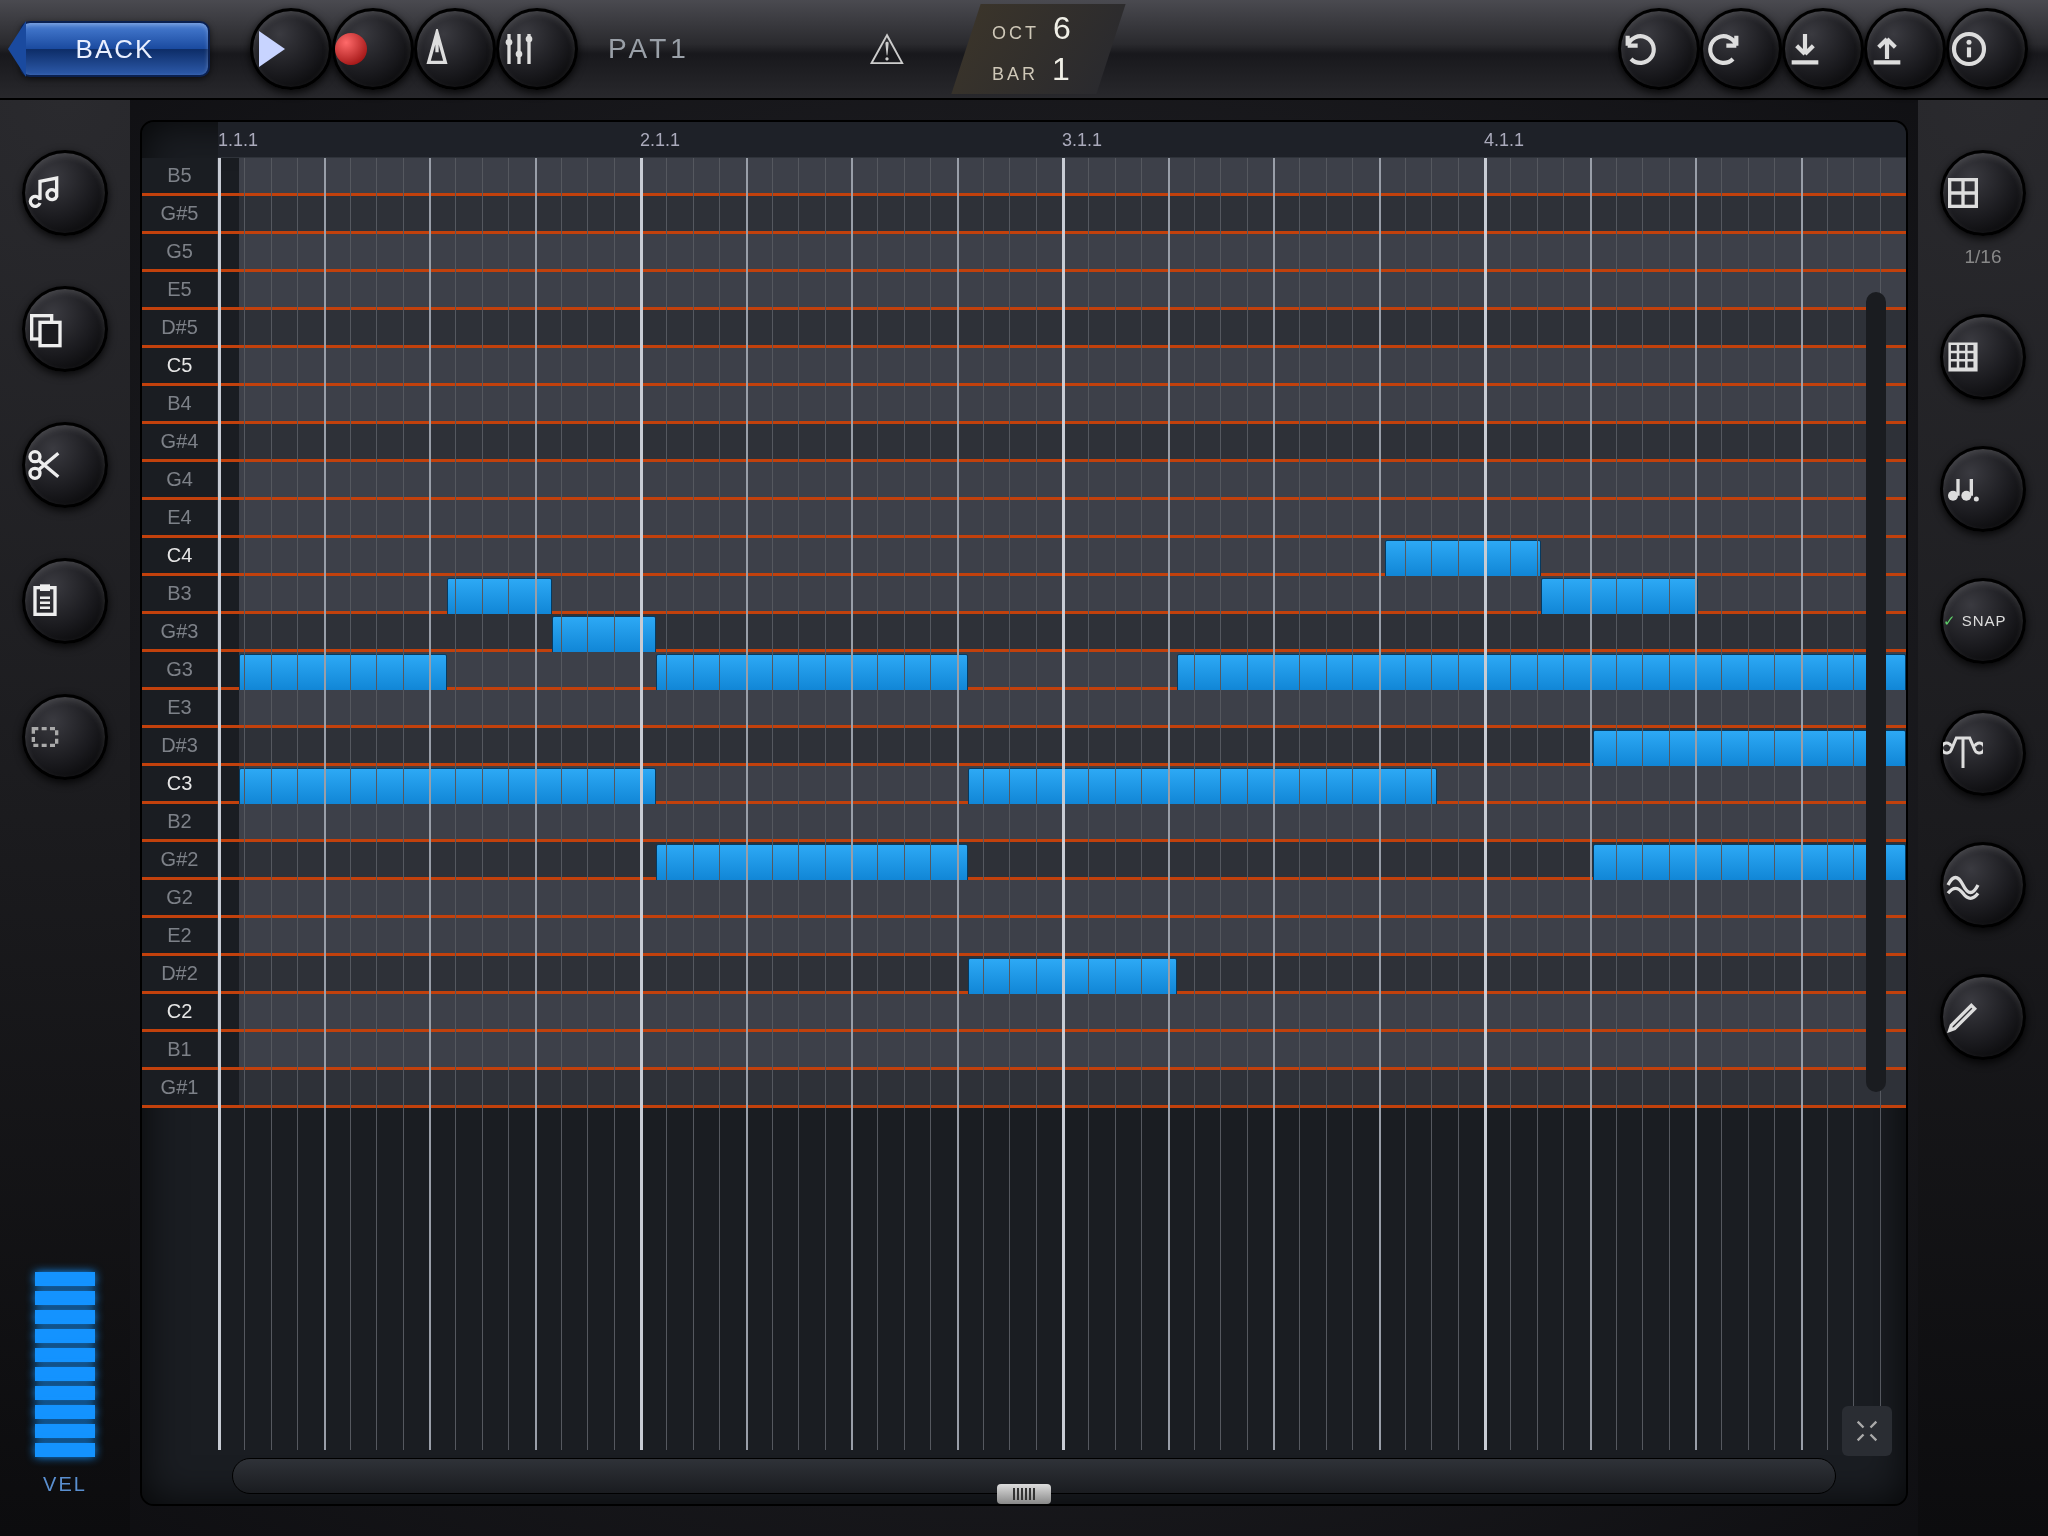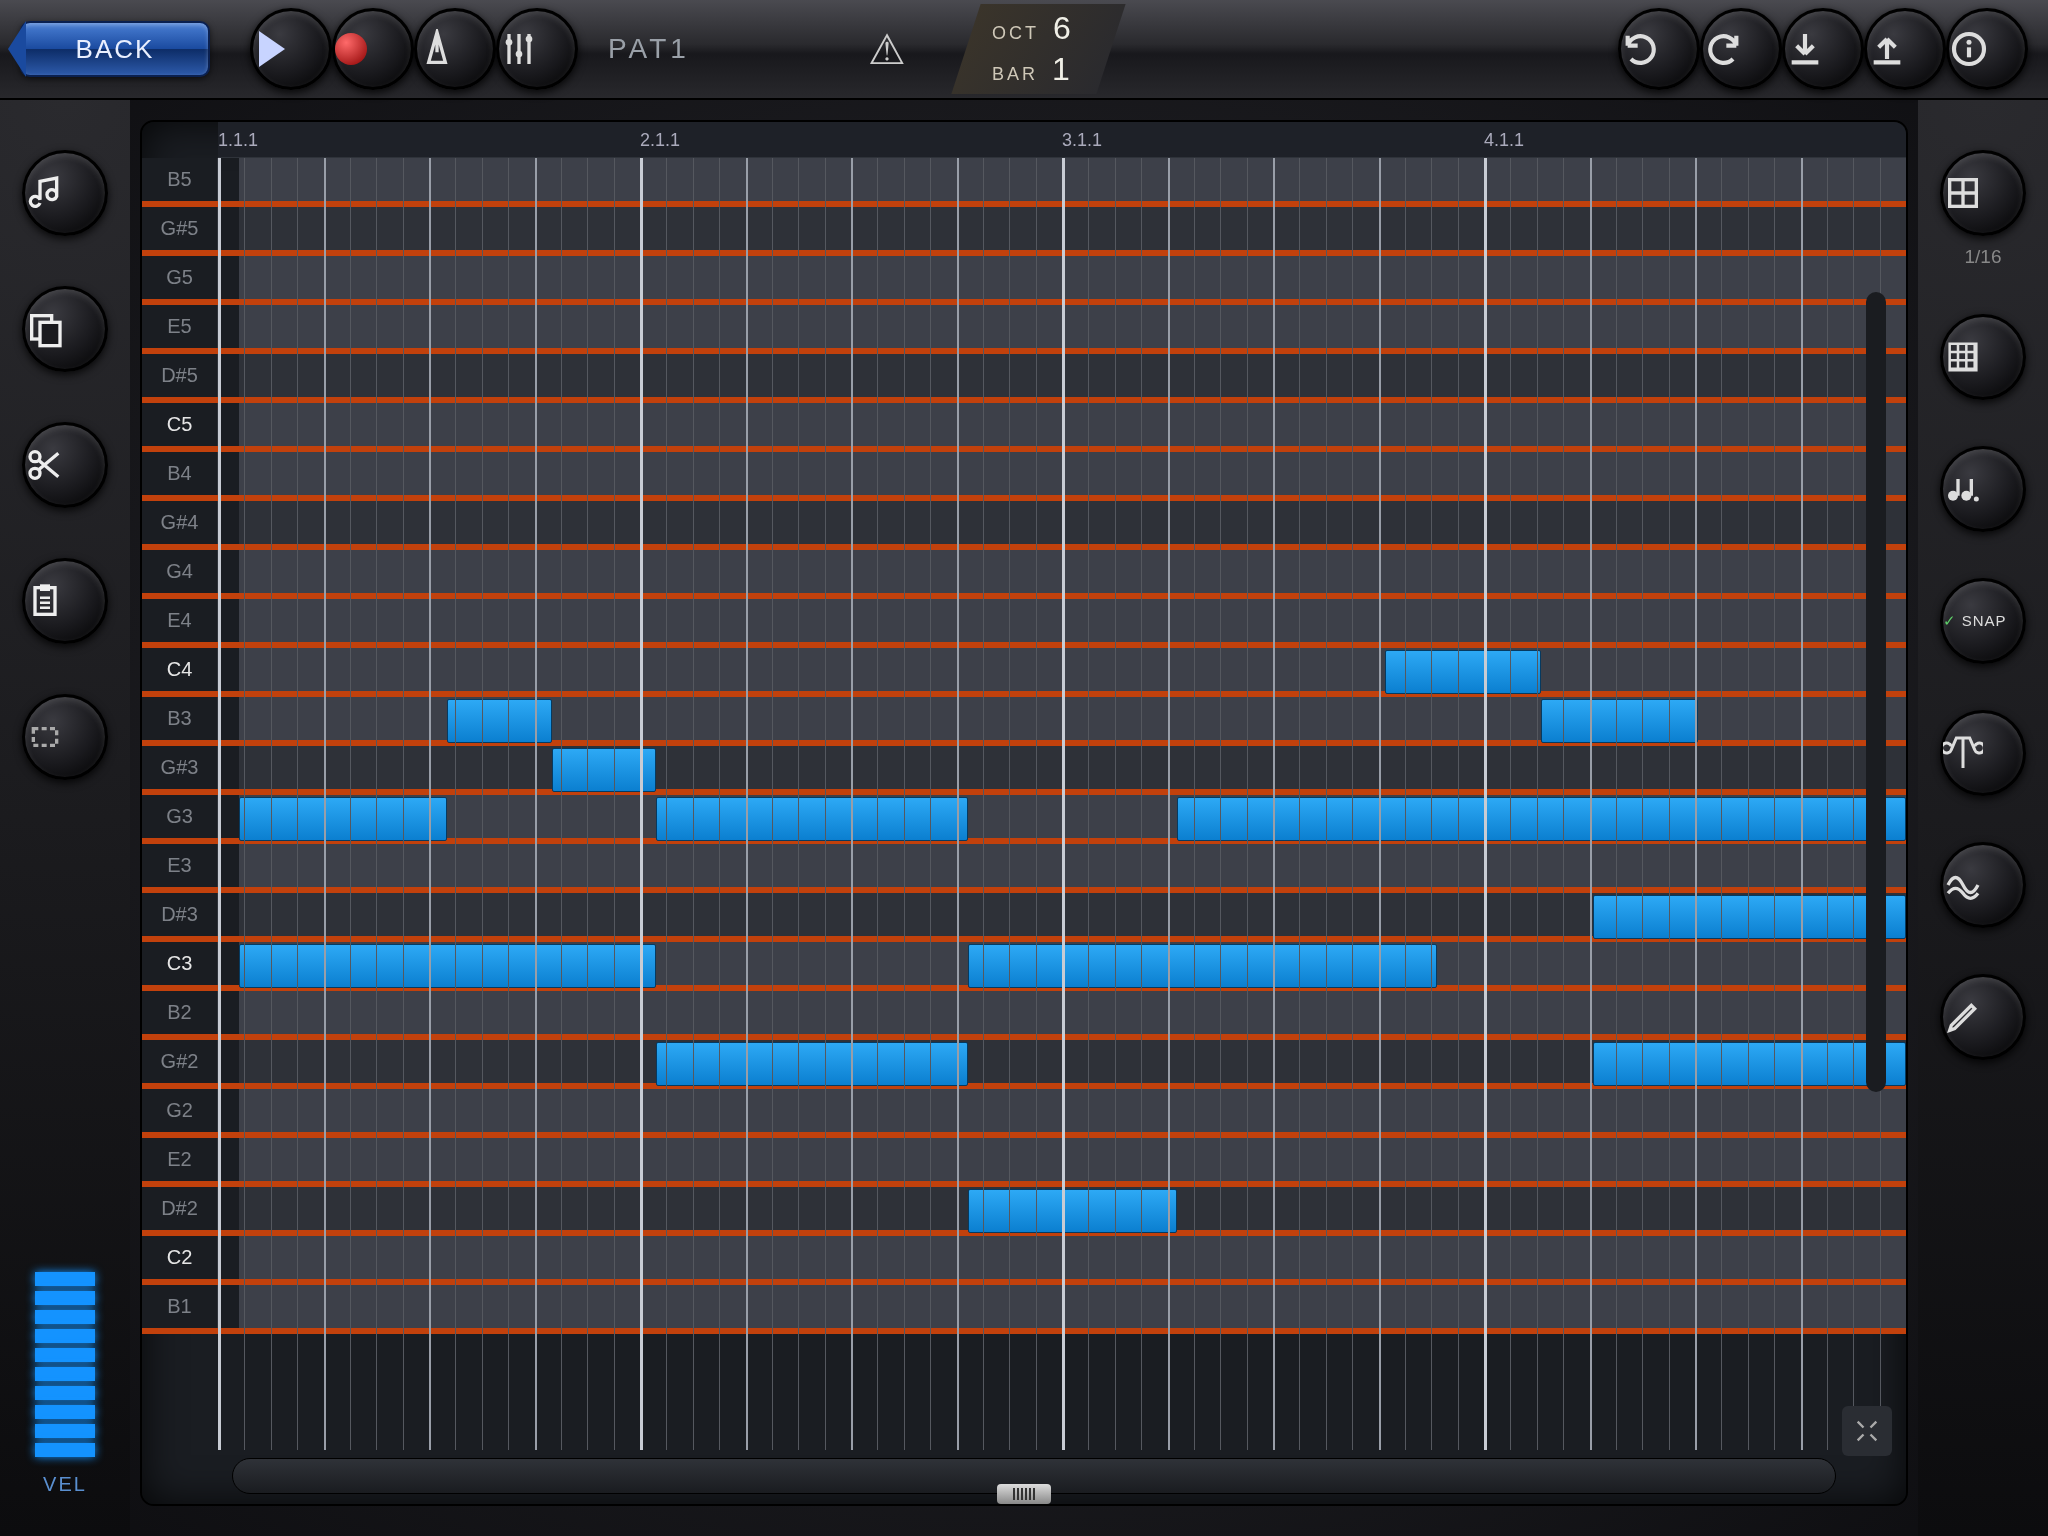--- a/index.html
+++ b/index.html
@@ -100,23 +100,23 @@
     background: #1e2128;
     border-bottom: 1px solid #2f333a;
     position: relative;
     margin-left: 76px;
   }
   .ruler .tick { position: absolute; top: 8px; color: #aab; font-size: 18px; }
   .piano-roll {
     position: absolute; top: 36px; bottom: 54px; left: 0; right: 0;
   }
   .row {
-    height: 49px;
+    height: 38px;
     display: flex; align-items: stretch;
-    border-bottom: 6px solid #c2410c;
+    border-bottom: 3px solid #c2410c;
     gap: 21px;
   }
   .row.sharp .lane { background: #2e3138; }
   .row .keylbl {
     width: 76px; flex-shrink: 0;
     color: #7d8188; font-size: 20px;
     display: flex; align-items: center; justify-content: center;
     background: #1a1d22;
     border-right: 1px solid #2f333a;
   }
@@ -394,20 +394,24 @@
           <div class="lane">
             <div class="note" style="left: 43.75%; width: 12.5%;"></div>
           </div>
         </div>
         <div class="row">
           <div class="keylbl c">C2</div>
           <div class="lane"></div>
         </div>
         <div class="row">
           <div class="keylbl">B1</div>
+          <div class="lane"></div>
+        </div>
+        <div class="row sharp">
+          <div class="keylbl">G#1</div>
           <div class="lane"></div>
         </div>
       </div>
     <div class="gridlines" id="glines">
         <div class="gline bar" style="left: 0%;"></div>
         <div class="gline" style="left: 1.5625%;"></div>
         <div class="gline" style="left: 3.125%;"></div>
         <div class="gline" style="left: 4.6875%;"></div>
         <div class="gline beat" style="left: 6.25%;"></div>
         <div class="gline" style="left: 7.8125%;"></div>

